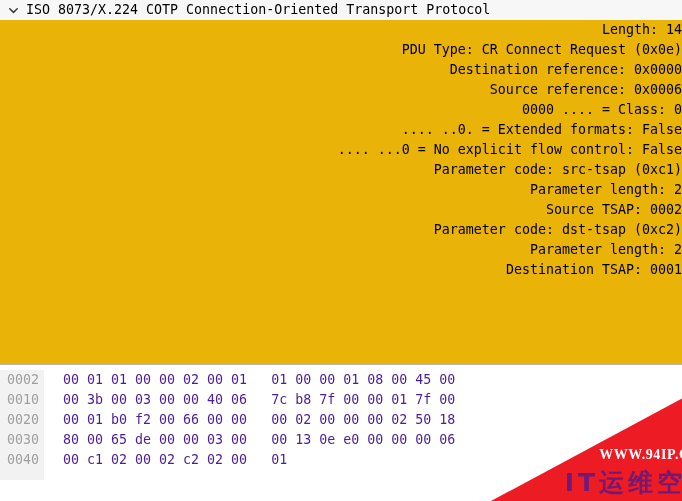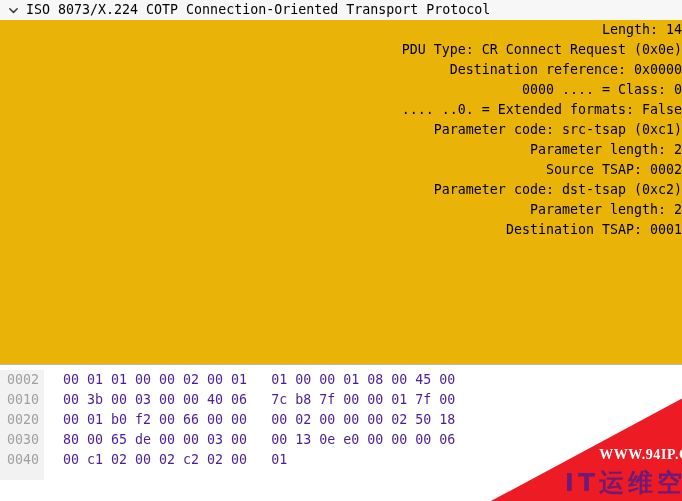--- a/index.html
+++ b/index.html
@@ -147,22 +147,24 @@
       <svg width="11" height="11" viewBox="0 0 11 11" aria-hidden="true">
         <path d="M1.8 3.7 L5.5 7.4 L9.2 3.7" fill="none" stroke="#3a3a3a" stroke-width="1.5" stroke-linecap="round" stroke-linejoin="round"></path>
       </svg>
     </span>
     <span class="root-label">ISO 8073/X.224 COTP Connection-Oriented Transport Protocol</span>
   </div>
 
   <div class="tree-row child">Length: 14</div>
   <div class="tree-row child">PDU Type: CR Connect Request (0x0e)</div>
   <div class="tree-row child">Destination reference: 0x0000</div>
+  <div class="tree-row child">Source reference: 0x0006</div>
   <div class="tree-row child">0000 .... = Class: 0</div>
   <div class="tree-row child">.... ..0. = Extended formats: False</div>
+  <div class="tree-row child">.... ...0 = No explicit flow control: False</div>
   <div class="tree-row child">Parameter code: src-tsap (0xc1)</div>
   <div class="tree-row child">Parameter length: 2</div>
   <div class="tree-row child">Source TSAP: 0002</div>
   <div class="tree-row child">Parameter code: dst-tsap (0xc2)</div>
   <div class="tree-row child">Parameter length: 2</div>
   <div class="tree-row child">Destination TSAP: 0001</div>
 
 </div>
 
 <div id="pane-divider"></div>

